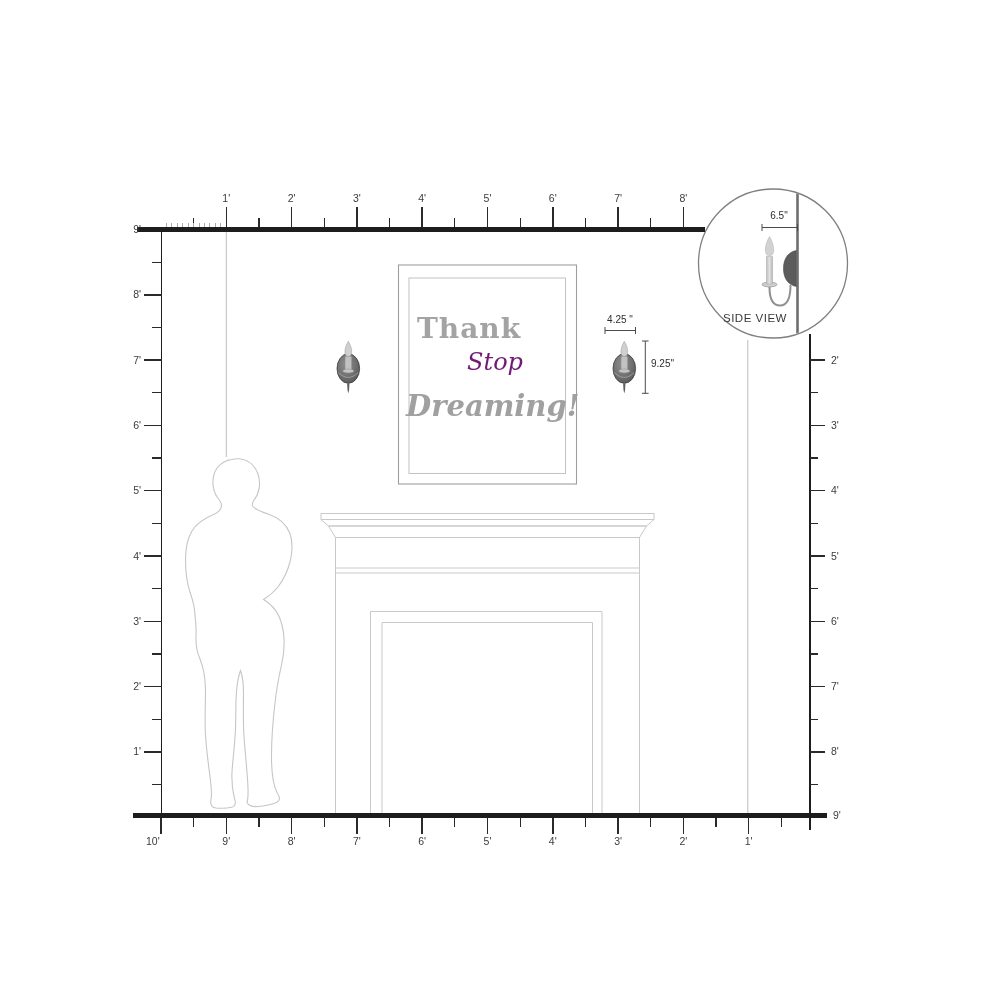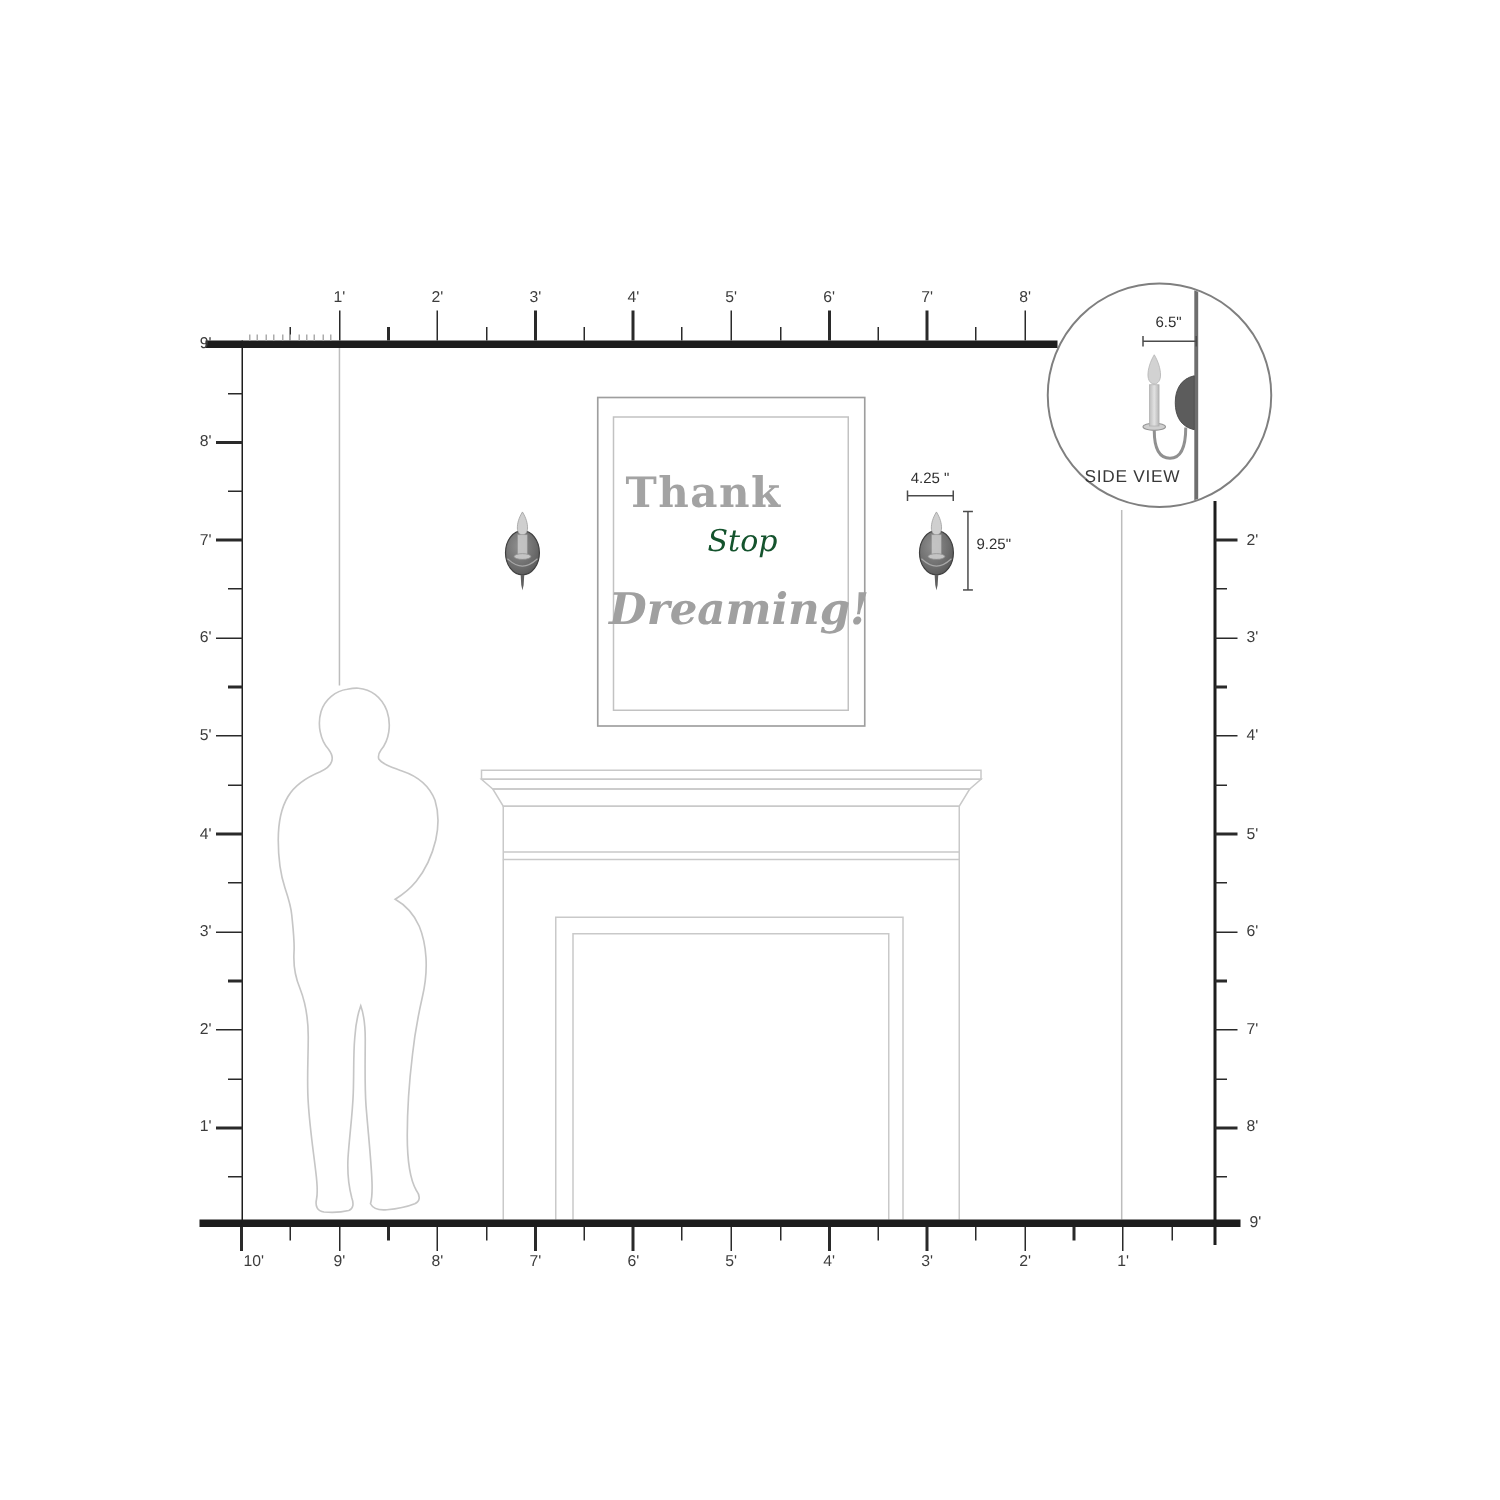--- a/index.html
+++ b/index.html
@@ -6,21 +6,21 @@
   body{font-family:"Liberation Sans",sans-serif;}
   .canvas{position:relative;width:1000px;height:1000px;background:#ffffff;overflow:hidden;}
   svg.art{position:absolute;left:0;top:0;}
   .rlabel{position:absolute;font-size:10.5px;color:#3c3c3c;line-height:13px;}
   .dimlabel{position:absolute;font-size:10px;color:#2f2f2f;line-height:12px;}
   .tick{position:absolute;background:#2a2a2a;}
   .bar{position:absolute;background:#1d1d1d;}
   .sideview-label{position:absolute;left:723px;top:312px;font-size:11.5px;letter-spacing:.5px;color:#383838;}
   .art-line{position:absolute;text-align:center;font-family:"DejaVu Serif",serif;}
   .art1{left:417px;top:312px;width:101px;font-size:28px;font-weight:bold;color:#a3a3a3;letter-spacing:1px;}
-  .art2{left:445px;top:348px;width:100px;font-size:20px;font-style:italic;color:#14532d;}
+  .art2{left:445px;top:348px;width:100px;font-size:24px;font-style:italic;color:#701a75;}
   .art3{left:406px;top:389px;width:161px;font-size:29px;font-weight:bold;font-style:italic;color:#a0a0a0;}
   .footer{position:absolute;left:0;top:877px;width:975px;text-align:center;}
   .footer .prefix{font-size:12px;color:#4f4f4f;}
   .footer .product{font-size:13px;font-weight:bold;color:#101010;letter-spacing:.3px;}
 </style>
 </head>
 <body>
 
 <div class="canvas">
 
@@ -221,21 +221,21 @@
       <div class="rlabel" style="left: 831px; top: 745.4px; width: 30px; text-align: left;">8'</div>
       <div class="tick" style="left: 810px; top: 392.15px; width: 8px; height: 1.2px;"></div>
       <div class="tick" style="left: 810px; top: 457.45px; width: 8px; height: 1.2px;"></div>
       <div class="tick" style="left: 810px; top: 522.75px; width: 8px; height: 1.2px;"></div>
       <div class="tick" style="left: 810px; top: 588.05px; width: 8px; height: 1.2px;"></div>
       <div class="tick" style="left: 810px; top: 653.35px; width: 8px; height: 1.2px;"></div>
       <div class="tick" style="left: 810px; top: 718.65px; width: 8px; height: 1.2px;"></div>
       <div class="tick" style="left: 810px; top: 783.95px; width: 8px; height: 1.2px;"></div>
       <div class="rlabel" style="left: 833px; top: 809px; width: 30px; text-align: left;">9'</div>
       <div class="tick" style="left: 160.25px; top: 818px; width: 1.5px; height: 16px;"></div>
-      <div class="rlabel" style="left: 146px; top: 835px; width: 30px; text-align: right;">10'</div>
+      <div class="rlabel" style="left: 146px; top: 835px; width: 30px; text-align: left;">10'</div>
       <div class="tick" style="left: 225.55px; top: 818px; width: 1.5px; height: 16px;"></div>
       <div class="rlabel" style="left: 211.3px; top: 835px; width: 30px; text-align: center;">9'</div>
       <div class="tick" style="left: 290.85px; top: 818px; width: 1.5px; height: 16px;"></div>
       <div class="rlabel" style="left: 276.6px; top: 835px; width: 30px; text-align: center;">8'</div>
       <div class="tick" style="left: 356.15px; top: 818px; width: 1.5px; height: 16px;"></div>
       <div class="rlabel" style="left: 341.9px; top: 835px; width: 30px; text-align: center;">7'</div>
       <div class="tick" style="left: 421.45px; top: 818px; width: 1.5px; height: 16px;"></div>
       <div class="rlabel" style="left: 407.2px; top: 835px; width: 30px; text-align: center;">6'</div>
       <div class="tick" style="left: 486.75px; top: 818px; width: 1.5px; height: 16px;"></div>
       <div class="rlabel" style="left: 472.5px; top: 835px; width: 30px; text-align: center;">5'</div>

